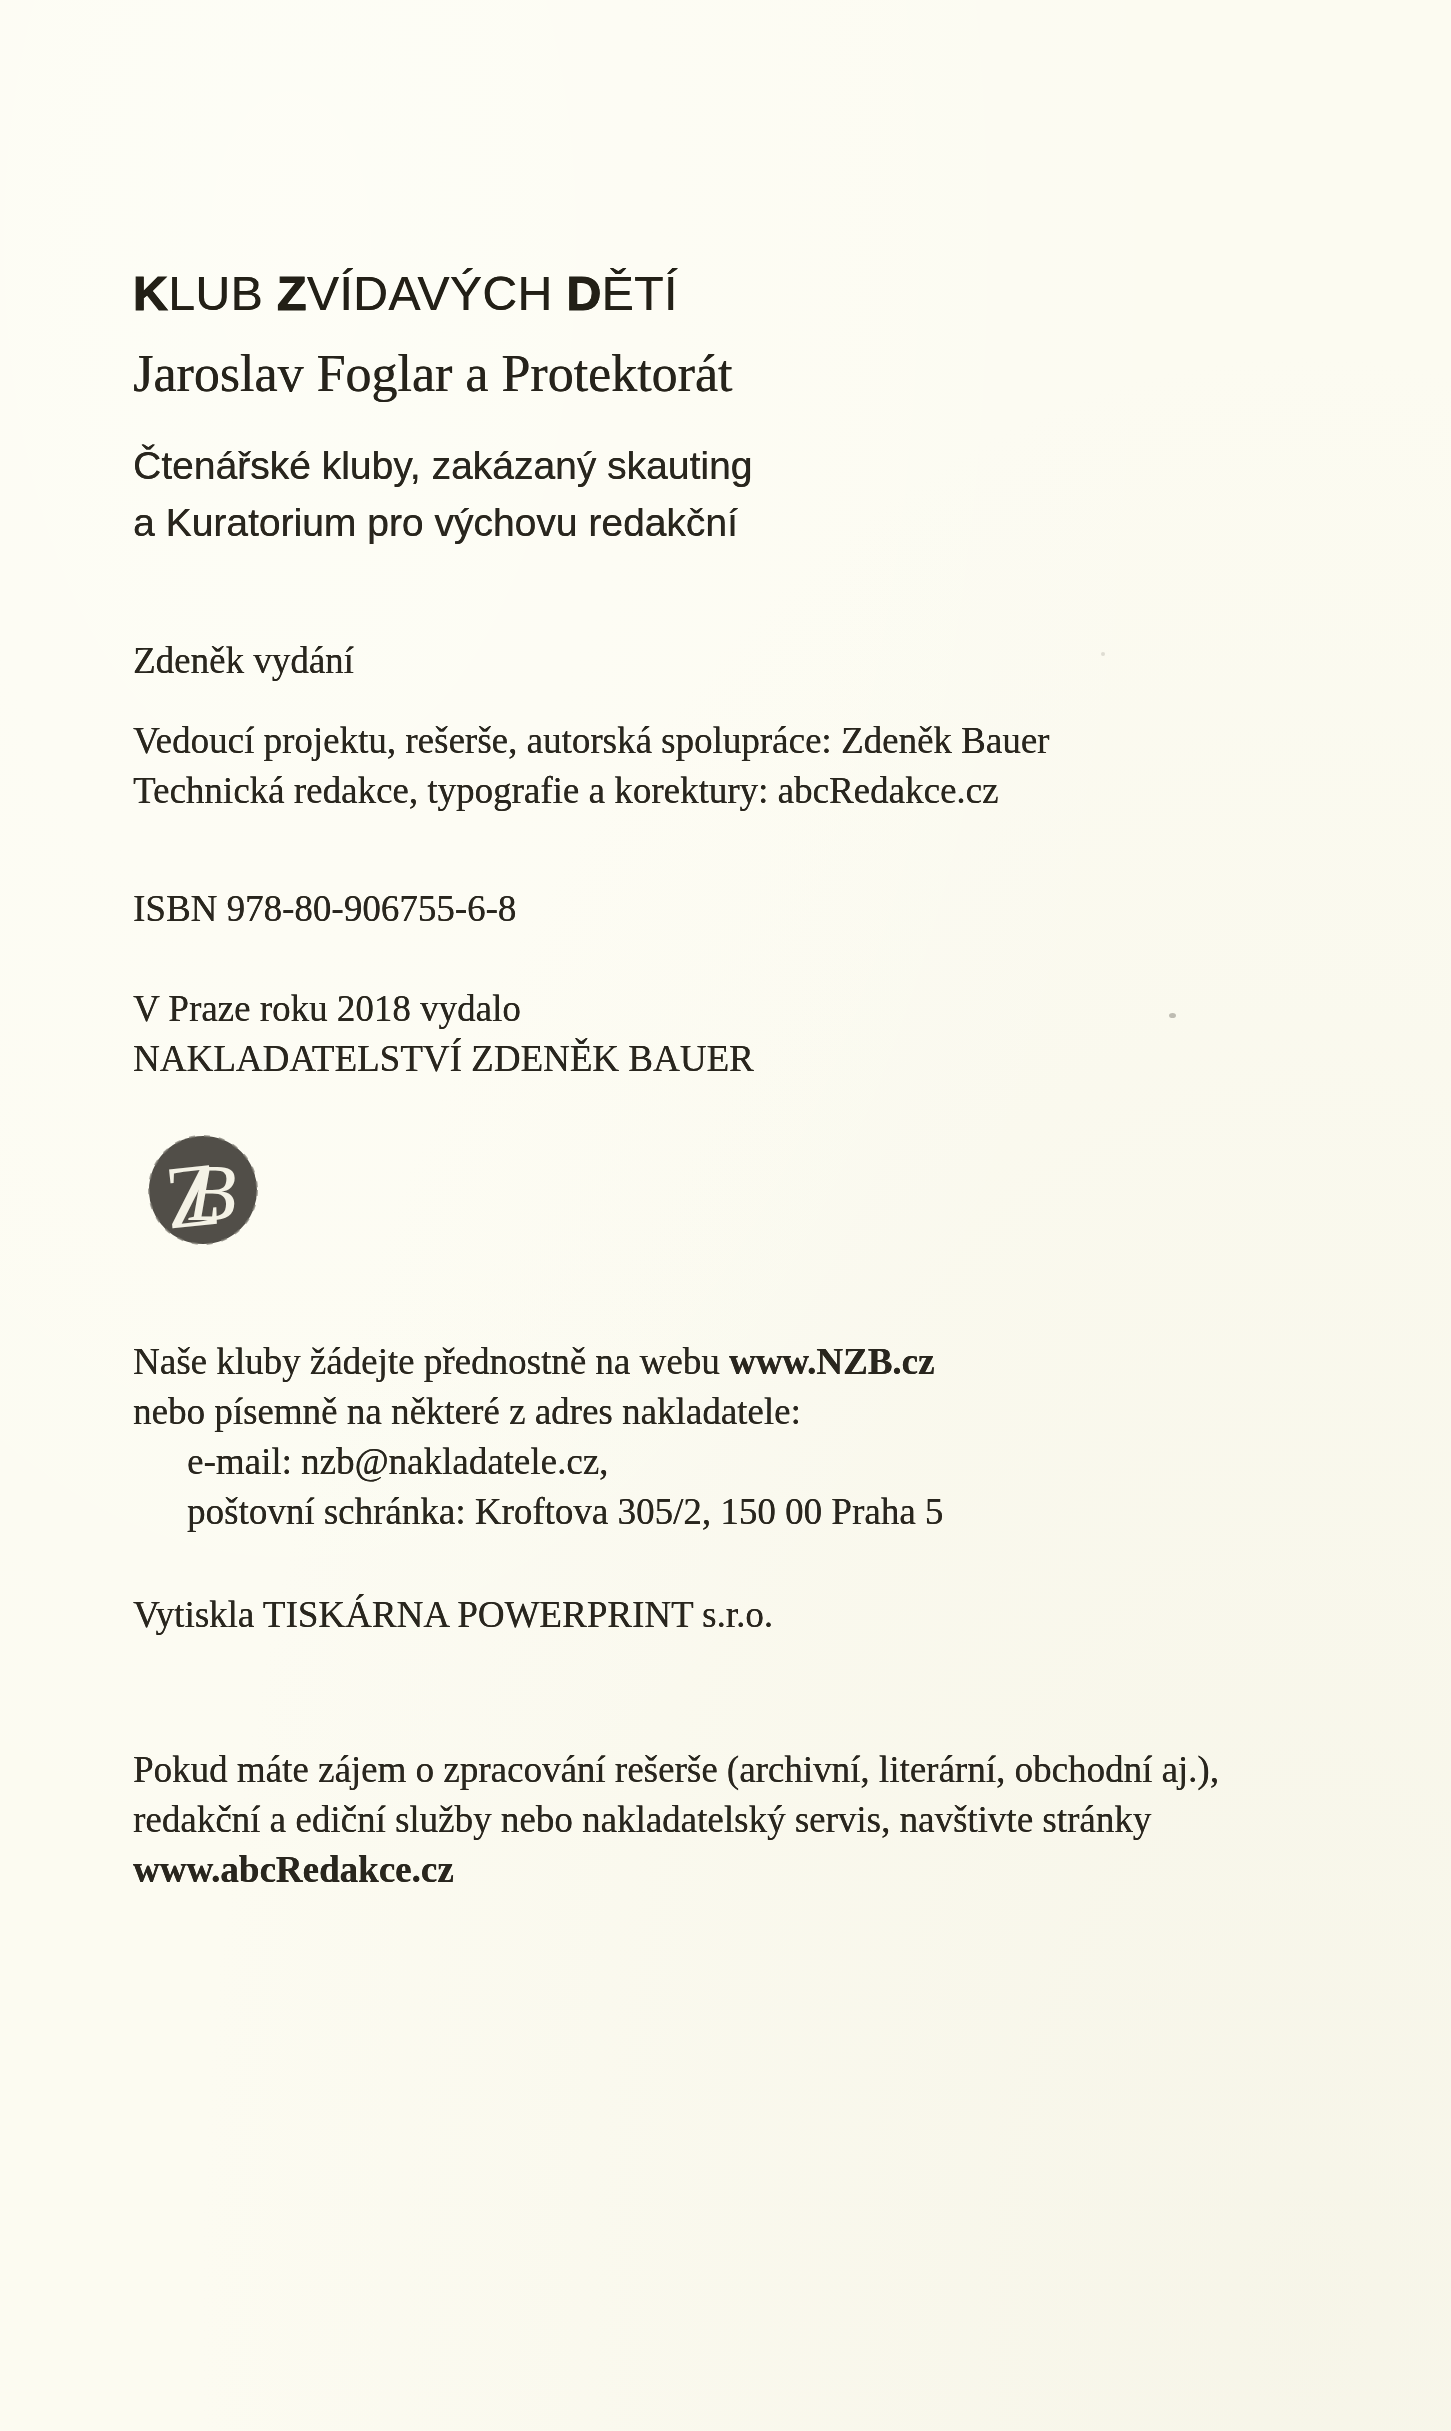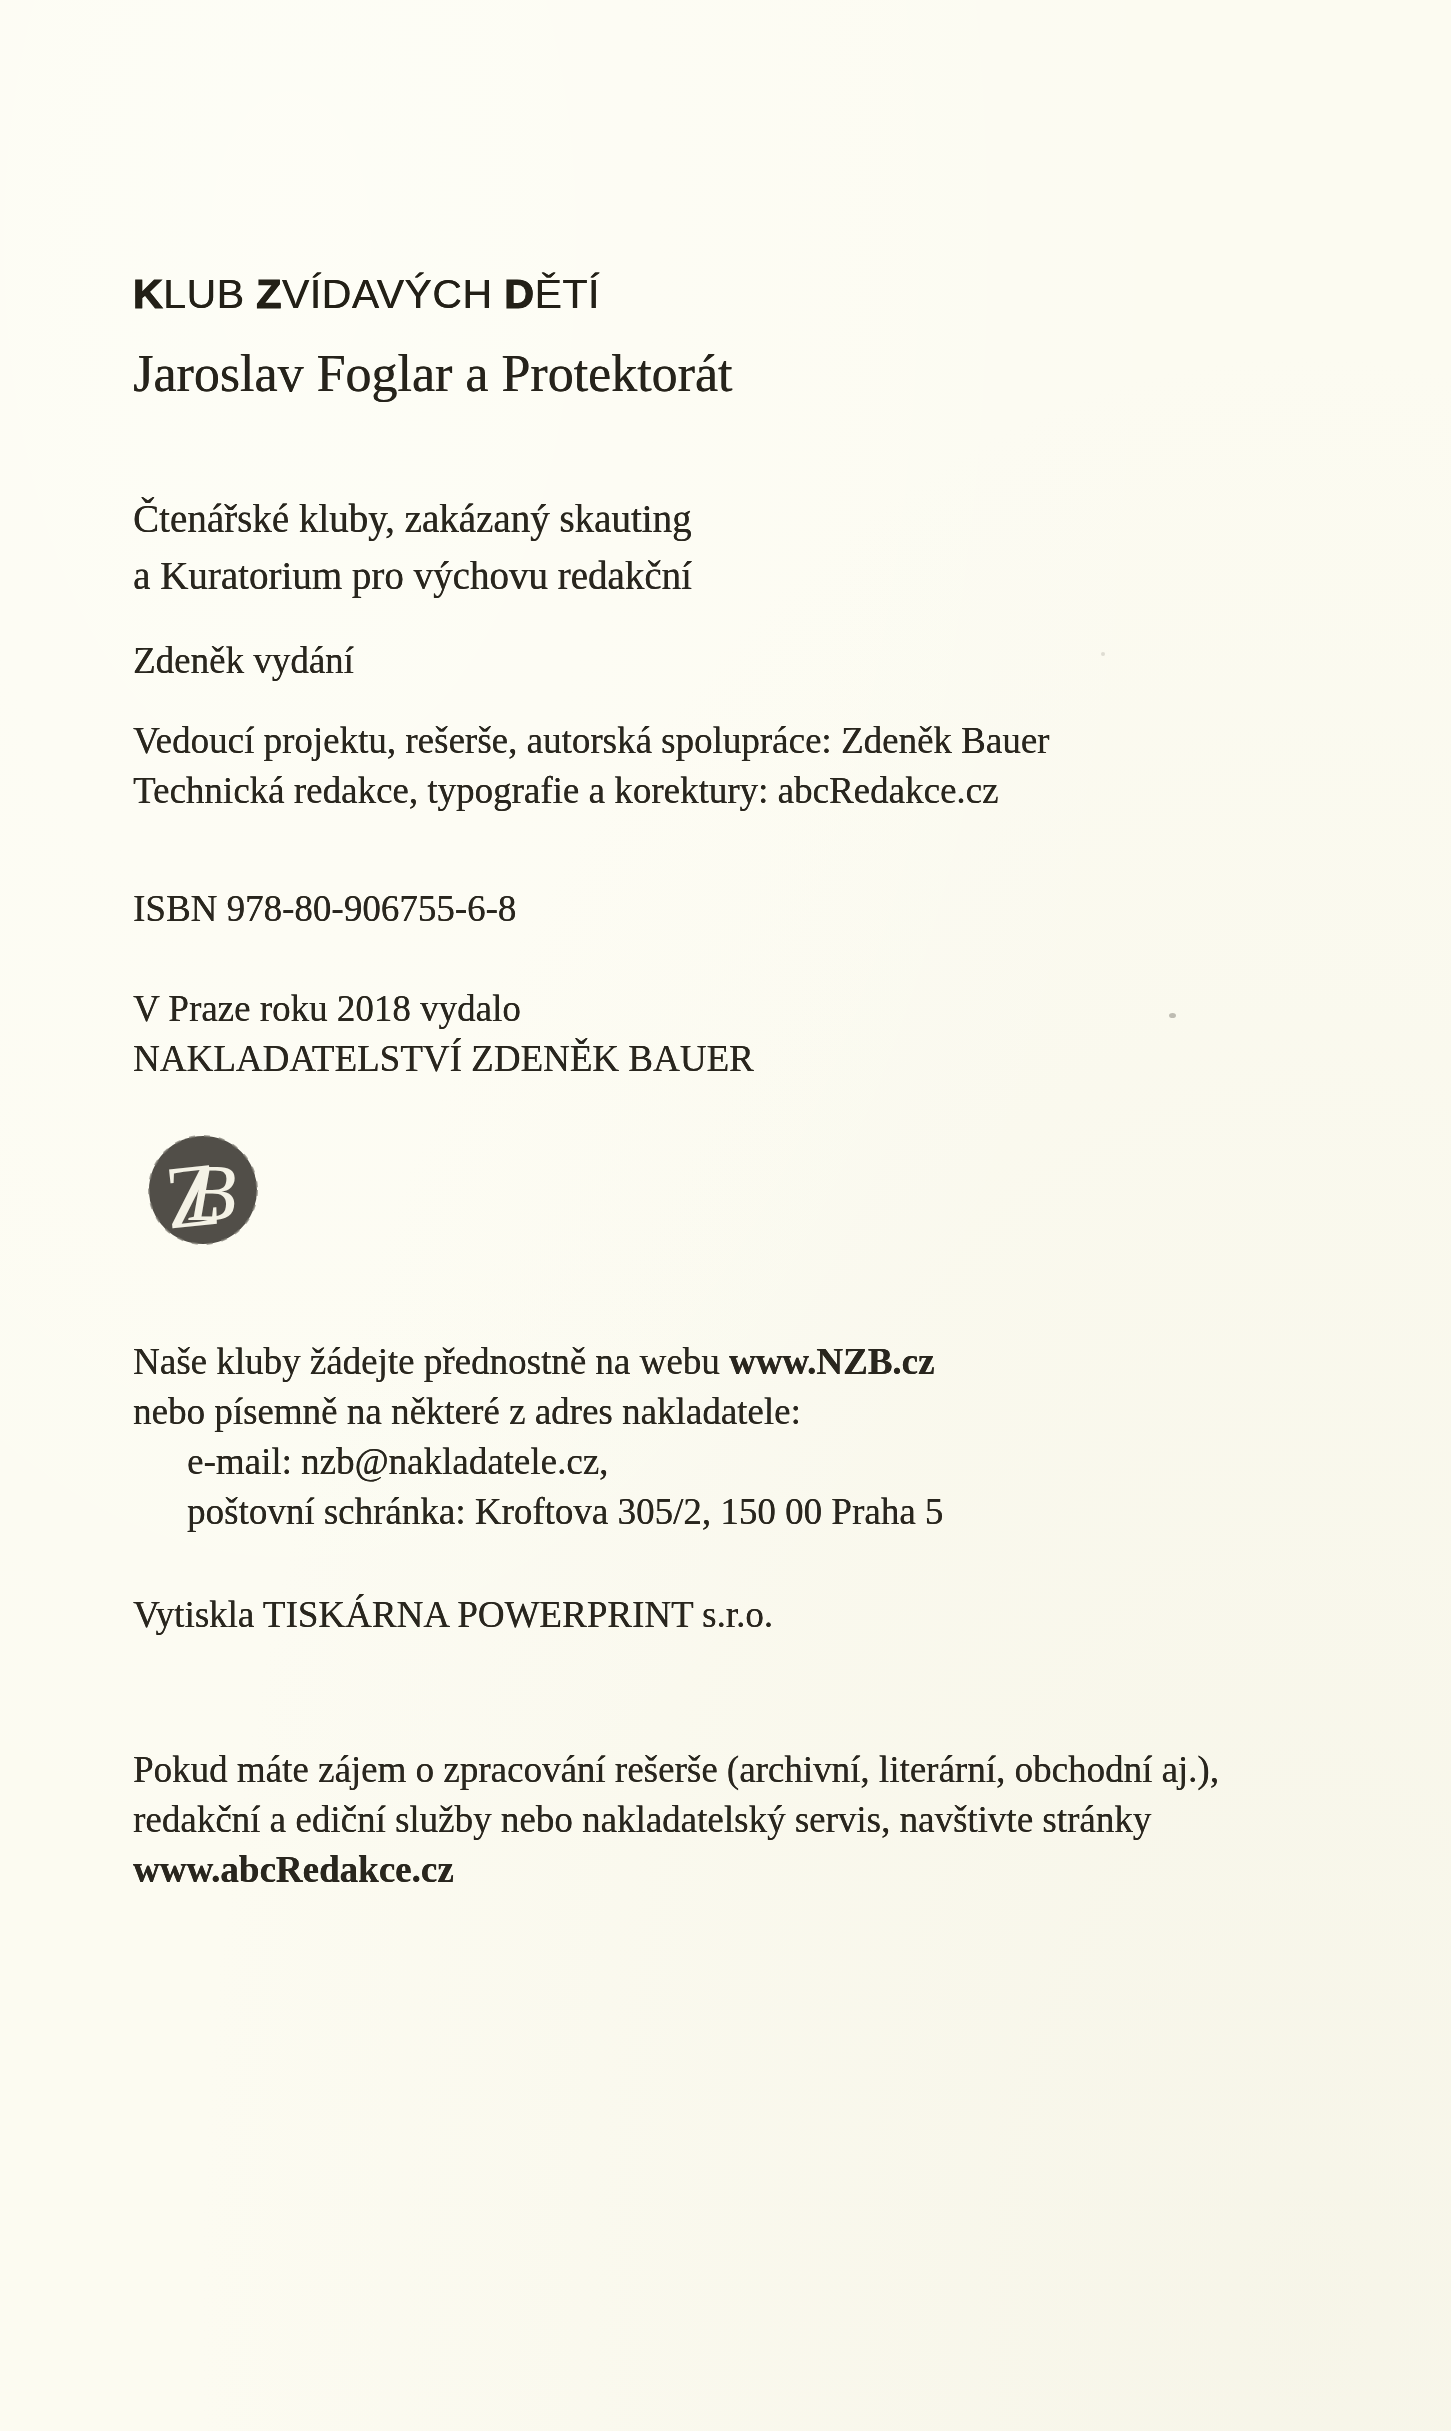--- a/index.html
+++ b/index.html
@@ -19,41 +19,41 @@
     color: #29261e;
     overflow: hidden;
     font-family: "Liberation Serif", serif;
   }
   .abs { position: absolute; left: 133px; }
 
   
   .title {
     top: 258px;
     font-family: "Liberation Sans", sans-serif;
-    font-size: 41px;
+    font-size: 48px;
     line-height: 72px;
     letter-spacing: 0.5px;
     white-space: nowrap;
     color: #232017;
   }
   .title .tr { font-weight: 400; text-shadow: 0.45px 0 0 currentColor; }
   .title .ti { font-weight: 700; -webkit-text-stroke: 1.1px currentColor; text-shadow: 0.6px 0 0 currentColor; }
   .subtitle {
     top: 343px;
     font-family: Liberation Serif, serif;
     font-size: 52px;
     line-height: 62px;
     font-weight: 400;
     text-shadow: 0.4px 0 0 currentColor;
     white-space: nowrap;
     color: #26231b;
   }
   .tagline {
-    top: 490px;
-    font-family: Liberation Serif, serif;
+    top: 437px;
+    font-family: Liberation Sans, sans-serif;
     font-size: 39px;
     line-height: 57px;
     font-weight: 400;
     text-shadow: 0.35px 0 0 currentColor;
     color: #29261e;
   }
 
   
   .serif {
     font-size: 37px;

